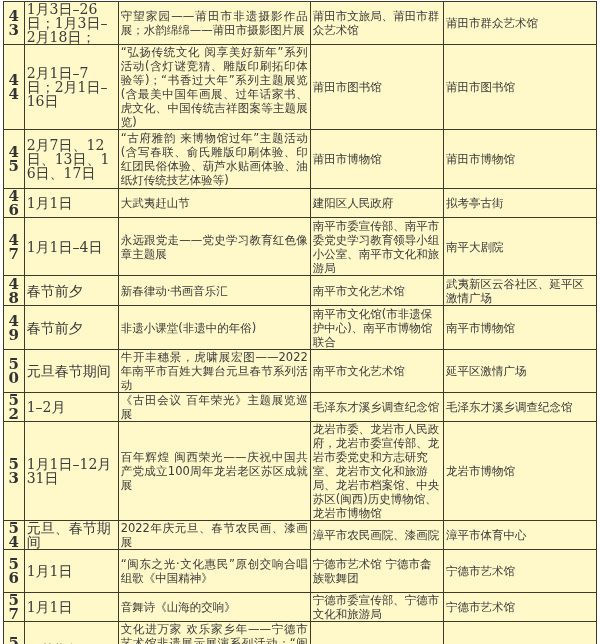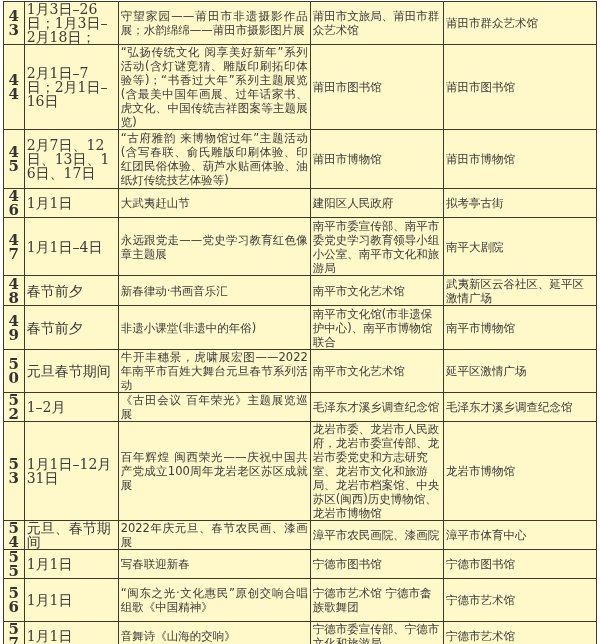--- a/index.html
+++ b/index.html
@@ -111,27 +111,20 @@
     <td class="org">龙岩市委、龙岩市人民政府，龙岩市委宣传部、龙岩市委党史和方志研究室、龙岩市文化和旅游局、龙岩市档案馆、中央苏区(闽西)历史博物馆、龙岩市博物馆</td>
     <td class="venue">龙岩市博物馆</td>
   </tr>
       <tr style="height: 13px;">
     <td class="num">54</td>
     <td class="date">元旦、春节期间</td>
     <td class="title">2022年庆元旦、春节农民画、漆画展</td>
     <td class="org">漳平市农民画院、漆画院</td>
     <td class="venue">漳平市体育中心</td>
   </tr>
-      <tr style="height: 13px;">
-    <td class="num">55</td>
-    <td class="date">1月1日</td>
-    <td class="title">写春联迎新春</td>
-    <td class="org">宁德市图书馆</td>
-    <td class="venue">宁德市图书馆</td>
-  </tr>
       <tr style="height: 43px;">
     <td class="num">56</td>
     <td class="date">1月1日</td>
     <td class="title">“闽东之光·文化惠民”原创交响合唱组歌《中国精神》</td>
     <td class="org">宁德市艺术馆 宁德市畲族歌舞团</td>
     <td class="venue">宁德市艺术馆</td>
   </tr>
       <tr style="height: 29px; margin-top: 32px;">
     <td class="num">57</td>
     <td class="date">1月1日</td>

